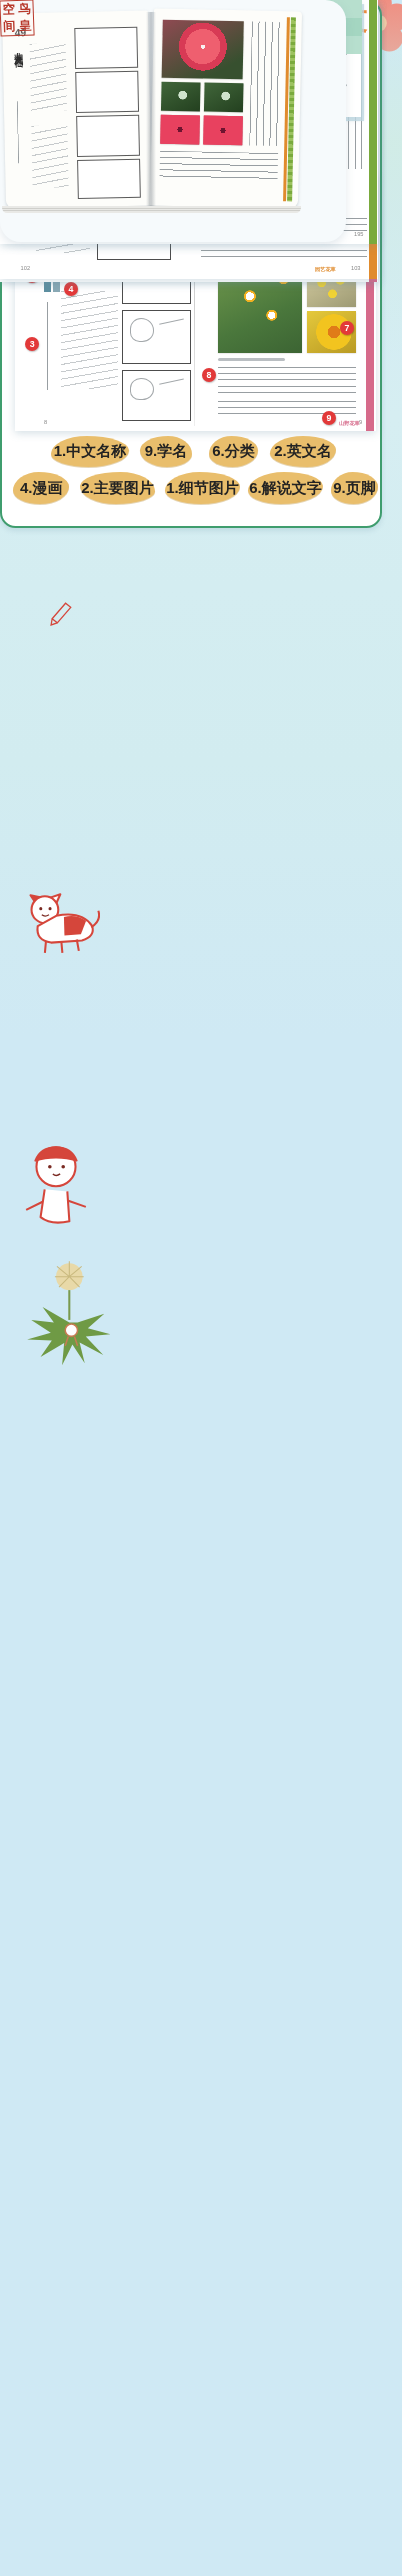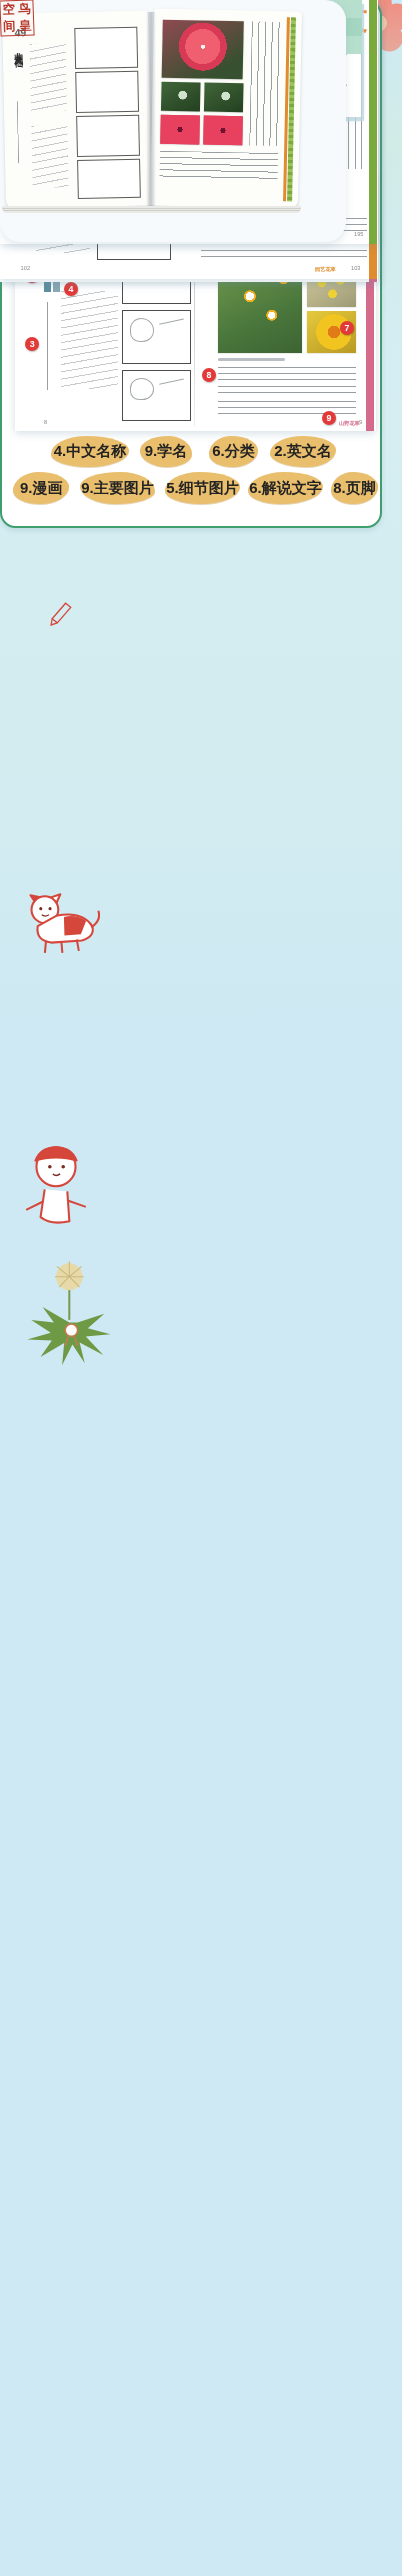--- a/index.html
+++ b/index.html
@@ -513,45 +513,45 @@
       <div class="mk" style="left:307px;top:238px">
           <span>9</span>
         </div>
 
       <div class="abs ftr" style="left:29px;top:246px">8</div>
       <div class="abs ftag" style="left:324px;top:247px;color:#d66a8a">山野花草</div>
       <div class="abs ftr" style="left:344px;top:246px">9</div>
     </div>
 
     <div class="blob" style="left:49px;top:434px;width:78px;height:31px">
-        <span>4.中文名称</span>
+        <span>1.中文名称</span>
       </div>
     <div class="blob" style="left:138px;top:434px;width:52px;height:31px;border-radius:54% 46% 48% 52%/46% 58% 42% 54%">
         <span>9.学名</span>
       </div>
     <div class="blob" style="left:207px;top:434px;width:49px;height:31px">
         <span>6.分类</span>
       </div>
     <div class="blob" style="left:268px;top:434px;width:66px;height:31px;border-radius:50% 50% 44% 56%/56% 44% 56% 44%">
         <span>2.英文名</span>
       </div>
     <div class="blob" style="left:11.3px;top:470px;width:56px;height:32px">
-        <span>9.漫画</span>
+        <span>4.漫画</span>
       </div>
     <div class="blob" style="left:78px;top:470px;width:75px;height:32px;border-radius:54% 46% 52% 48%/44% 60% 40% 56%">
-        <span>9.主要图片</span>
+        <span>2.主要图片</span>
       </div>
     <div class="blob" style="left:163px;top:470px;width:75px;height:32px">
-        <span>5.细节图片</span>
+        <span>1.细节图片</span>
       </div>
     <div class="blob" style="left:246px;top:470px;width:75px;height:32px;border-radius:48% 52% 56% 44%/58% 44% 56% 42%">
         <span>6.解说文字</span>
       </div>
     <div class="blob" style="left:329px;top:470px;width:47px;height:32px">
-        <span>8.页脚</span>
+        <span>9.页脚</span>
       </div>
   </div>
 
   <div class="abs wcloud" style="left:-40;top:2790;width:93px;height:62px"></div>
   <div class="abs sbar" style="left:200;top:2664;width:206px"></div>
   <div class="abs stitle" style="left:0;top:2608;width:403px">山野花草</div>
   <div class="abs ptag ptag-pink" style="left:598;top:2712">彼岸花</div>
 
   <div class="abs spread" style="left:25;top:2765;width:378px;height:282px">
     <div class="edge" style="left:369px;background:#d66a8a"></div>

